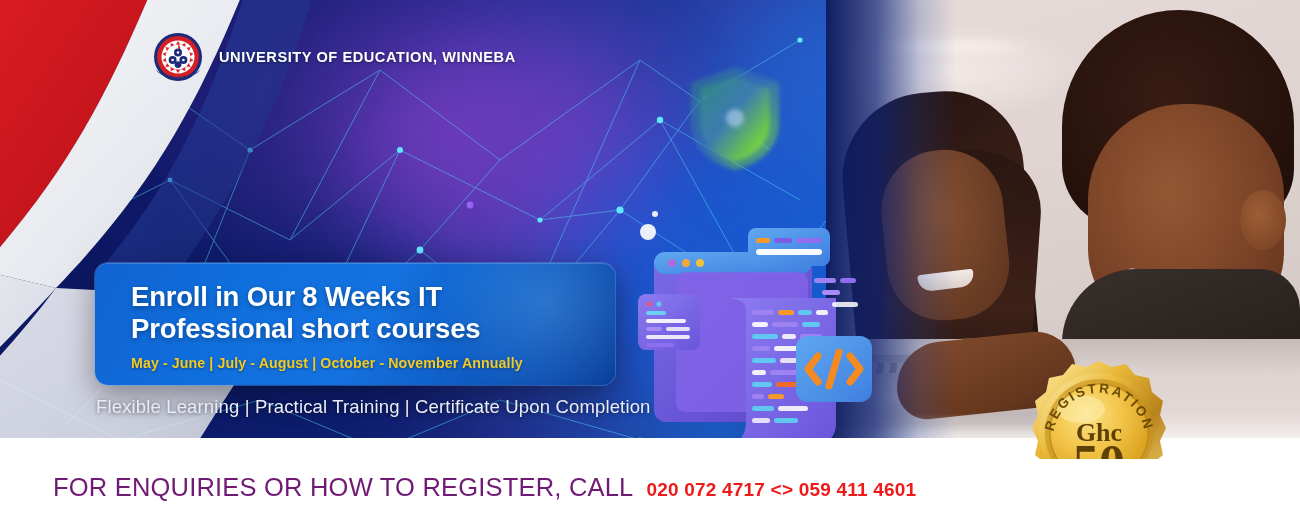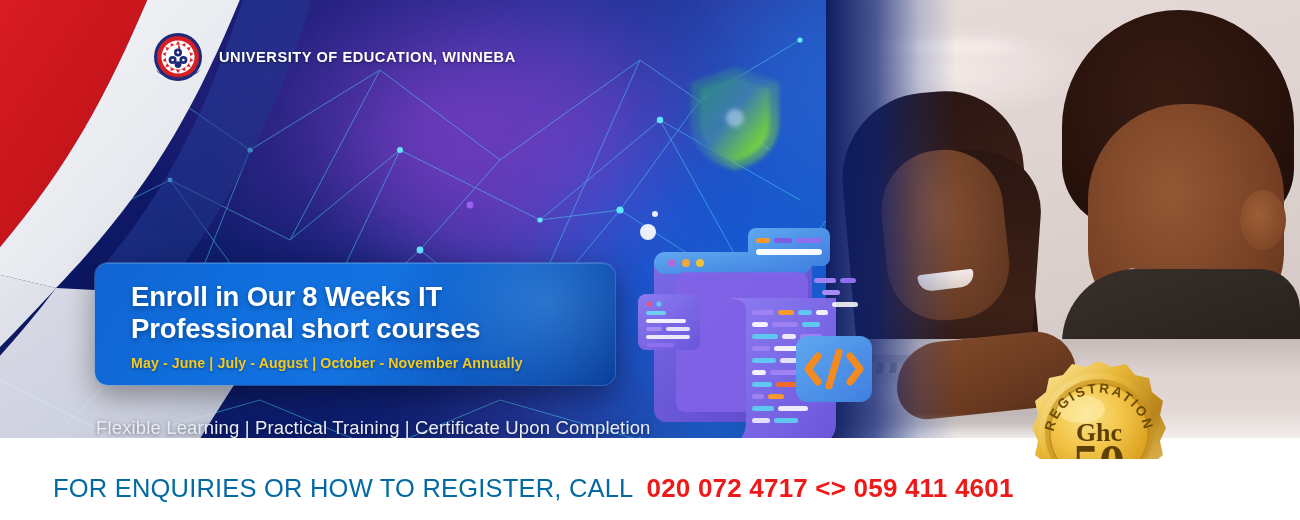--- a/index.html
+++ b/index.html
@@ -137,31 +137,31 @@
     padding:18px 0 16px 36px; overflow:hidden;
   }
   .cta:before{ content:""; position:absolute; right:-40px; top:-60px; width:220px; height:200px;
     background:radial-gradient(ellipse at center,rgba(120,200,255,.28),rgba(120,200,255,0) 70%); }
   .cta-line { color:#fff; font-size:27.5px; font-weight:700; line-height:1.17; letter-spacing:-.2px;
     text-shadow:0 2px 5px rgba(0,0,0,.33); white-space:nowrap; }
   .cta-sched { margin-top:10px; color:#f4ca1f; font-size:14.2px; font-weight:700; letter-spacing:.1px;
     white-space:nowrap; text-shadow:0 1px 3px rgba(0,0,0,.4); }
 
   
-  .features { position:absolute; left:96px; top:417px; color:#e8ecf6; font-size:18.5px;
+  .features { position:absolute; left:96px; top:396px; color:#e8ecf6; font-size:18.5px;
     letter-spacing:.15px; white-space:nowrap; text-shadow:0 1px 4px rgba(0,0,0,.5); }
 
   
   .seal { position:absolute; left:1023px; top:357px; width:152px; height:152px; }
 
   
   .footer { position:absolute; left:0; top:459px; width:1300px; height:61px; background:#fff; }
   .footer-inner { position:absolute; left:53px; top:14px; display:flex; align-items:baseline; gap:13px; white-space:nowrap; }
-  .f-label { color:#0369a1; font-size:25.5px; letter-spacing:.2px; }
-  .f-phones { color:#ee1a1a; font-size:26px; font-weight:700; letter-spacing:.2px; }
+  .f-label { color:#701a75; font-size:25.5px; letter-spacing:.2px; }
+  .f-phones { color:#ee1a1a; font-size:19px; font-weight:700; letter-spacing:.2px; }
 </style>
 </head>
 <body>
 
 <div class="banner">
 
   <div class="stage">
 
     <div class="blob b1"></div>
     <div class="blob b2"></div>

